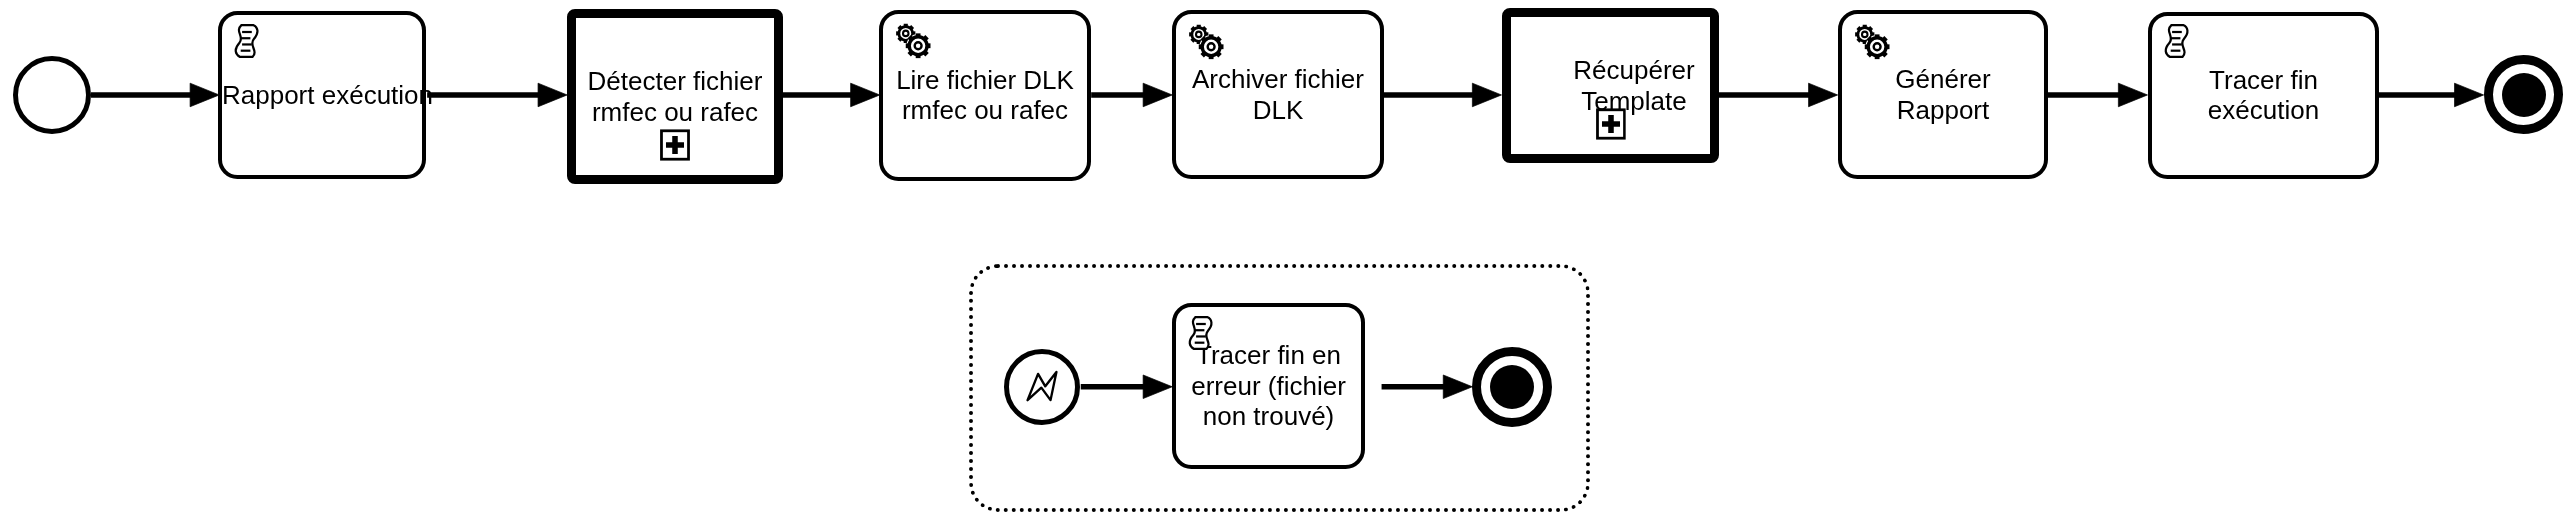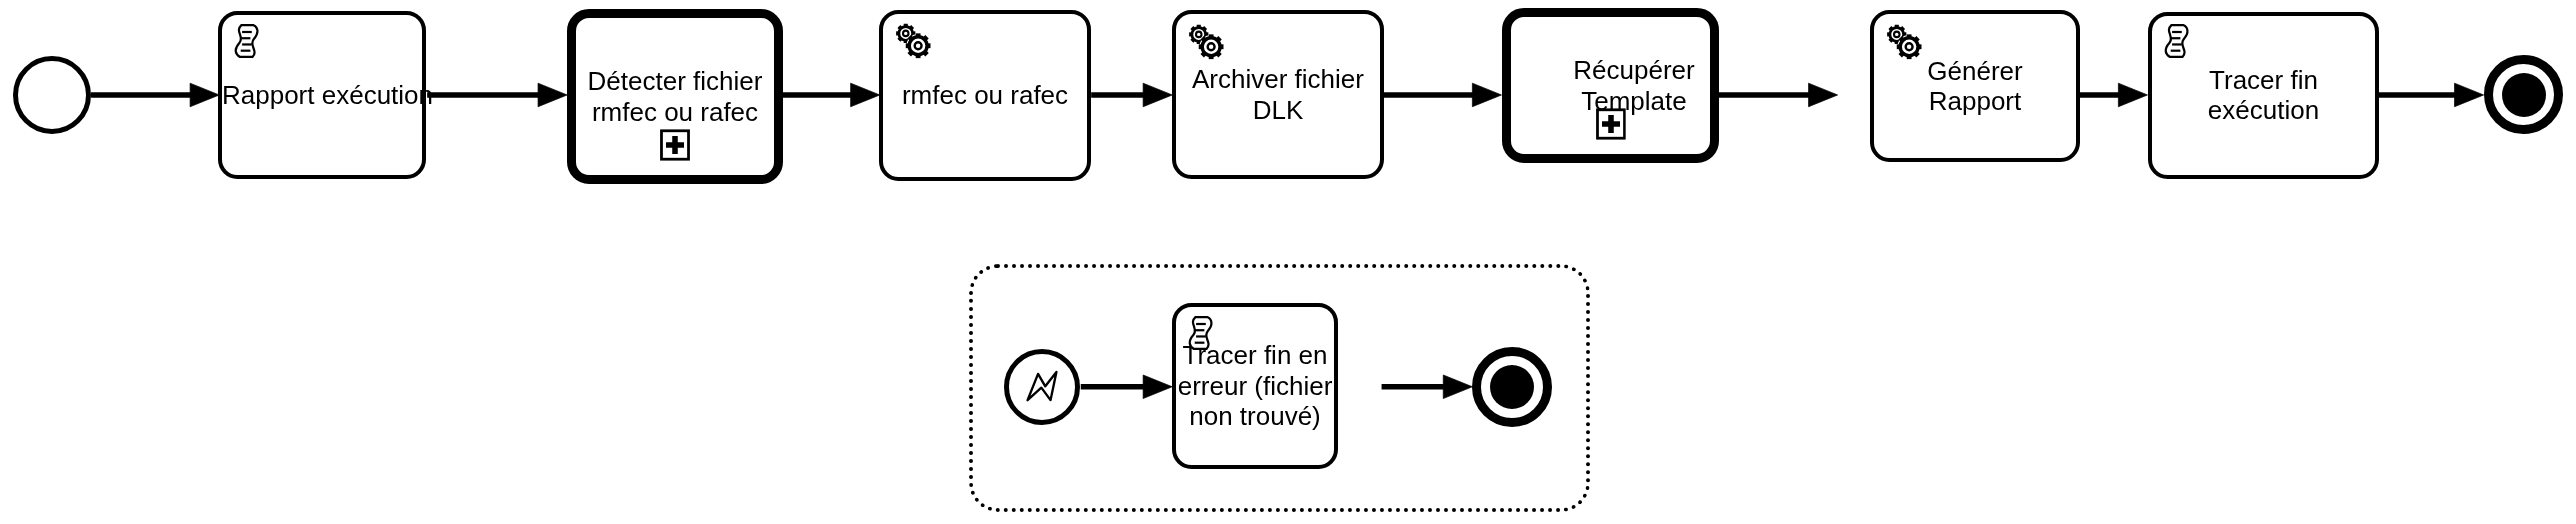--- a/index.html
+++ b/index.html
@@ -6,21 +6,21 @@
   body{
     width:2576px;height:524px;position:relative;background:#ffffff;
     font-family:"Liberation Sans", sans-serif;color:#000;overflow:hidden;
   }
   #connectors{position:absolute;left:0;top:0;width:2576px;height:524px;}
   .task{
     position:absolute;box-sizing:border-box;background:#fff;
     border:4.9px solid #000;border-radius:19.4px;
     display:flex;align-items:center;justify-content:center;
   }
-  .task.thick{border-width:9px;border-radius:22px;}
+  .task.thick{border-width:9px;border-radius:8px;}
   .task .label{
     width:100%;text-align:center;font-size:26px;line-height:30.5px;color:#000;
   }
   .task .label .line{white-space:nowrap;}
   .icon{position:absolute;left:9px;top:7.6px;}
   .plus-marker{position:absolute;left:50%;bottom:14px;transform:translateX(-50%);}
   .event{
     position:absolute;box-sizing:border-box;background:#fff;border-radius:50%;
     display:flex;align-items:center;justify-content:center;
   }
@@ -121,20 +121,21 @@
     <g stroke="#000" stroke-width="7">
       <line x1="38" y1="18" x2="38" y2="54"></line>
         <line x1="20" y1="36" x2="56" y2="36"></line>
       <line x1="25" y1="23" x2="51" y2="49"></line>
         <line x1="51" y1="23" x2="25" y2="49"></line>
     </g>
     <circle cx="38" cy="36" r="13" fill="#fff" stroke="#000" stroke-width="5"></circle>
     <circle cx="38" cy="36" r="5" fill="#fff" stroke="#000" stroke-width="3.5"></circle>
   </svg>
   <div class="label">
+    <div class="line">Lire fichier DLK</div>
     <div class="line">rmfec ou rafec</div>
   </div>
 </div>
 
 <div class="task" style="left:1172px;top:10.4px;width:212px;height:169px;">
   <svg class="icon" width="44" height="44" viewBox="0 0 64 64">
     <g stroke="#000" stroke-width="6">
       <line x1="20" y1="4" x2="20" y2="32"></line>
         <line x1="6" y1="18" x2="34" y2="18"></line>
       <line x1="10" y1="8" x2="30" y2="28"></line>
@@ -163,21 +164,21 @@
     <div class="line">Récupérer</div>
     <div class="line">Template</div>
   </div>
   <svg class="plus-marker" width="30.5" height="32" viewBox="0 0 44 46">
     <rect x="2.5" y="2.5" width="39" height="41" fill="#fff" stroke="#000" stroke-width="4"></rect>
     <line x1="9" y1="23" x2="35" y2="23" stroke="#000" stroke-width="8"></line>
     <line x1="22" y1="10" x2="22" y2="36" stroke="#000" stroke-width="8"></line>
   </svg>
 </div>
 
-<div class="task" style="left:1838px;top:10.4px;width:210px;height:152px;margin-left:32px;">
+<div class="task" style="left:1838px;top:10.4px;width:210px;height:169px;">
   <svg class="icon" width="44" height="44" viewBox="0 0 64 64">
     <g stroke="#000" stroke-width="6">
       <line x1="20" y1="4" x2="20" y2="32"></line>
         <line x1="6" y1="18" x2="34" y2="18"></line>
       <line x1="10" y1="8" x2="30" y2="28"></line>
         <line x1="30" y1="8" x2="10" y2="28"></line>
     </g>
     <circle cx="20" cy="18" r="10" fill="#fff" stroke="#000" stroke-width="4"></circle>
     <circle cx="20" cy="18" r="4" fill="#fff" stroke="#000" stroke-width="3"></circle>
     <circle cx="38" cy="36" r="17" fill="#fff" stroke="none"></circle>
@@ -217,21 +218,21 @@
 </div>
 
 <div class="subprocess" style="left:969px;top:264px;width:621px;height:248px;"></div>
 
 <div class="event start" style="left:1004px;top:349px;width:76px;height:76px;">
   <svg width="42" height="42" viewBox="0 0 64 64">
     <polygon points="10,52 26,12 37,31 54,9 45,52 31,33" fill="#fff" stroke="#000" stroke-width="3.6" stroke-linejoin="round"></polygon>
   </svg>
 </div>
 
-<div class="task" style="left:1172px;top:303px;width:166px;height:166px;">
+<div class="task" style="left:1172px;top:303px;width:193px;height:166px;">
   <svg class="icon" width="30.5" height="36" viewBox="0 0 44 52">
     <path d="M15,3 C5,12 20,20 12,29 C4,38 6,45 13,49 L31,49 C40,40 25,32 33,23 C41,14 39,6 32,3 Z" fill="#fff" stroke="#000" stroke-width="3.2"></path>
     <g stroke="#000" stroke-width="3.2">
       <line x1="16" y1="13" x2="30" y2="13"></line>
         <line x1="14" y1="22" x2="28" y2="22"></line>
       <line x1="16" y1="31" x2="30" y2="31"></line>
         <line x1="14" y1="40" x2="28" y2="40"></line>
     </g>
   </svg>
   <div class="label">

